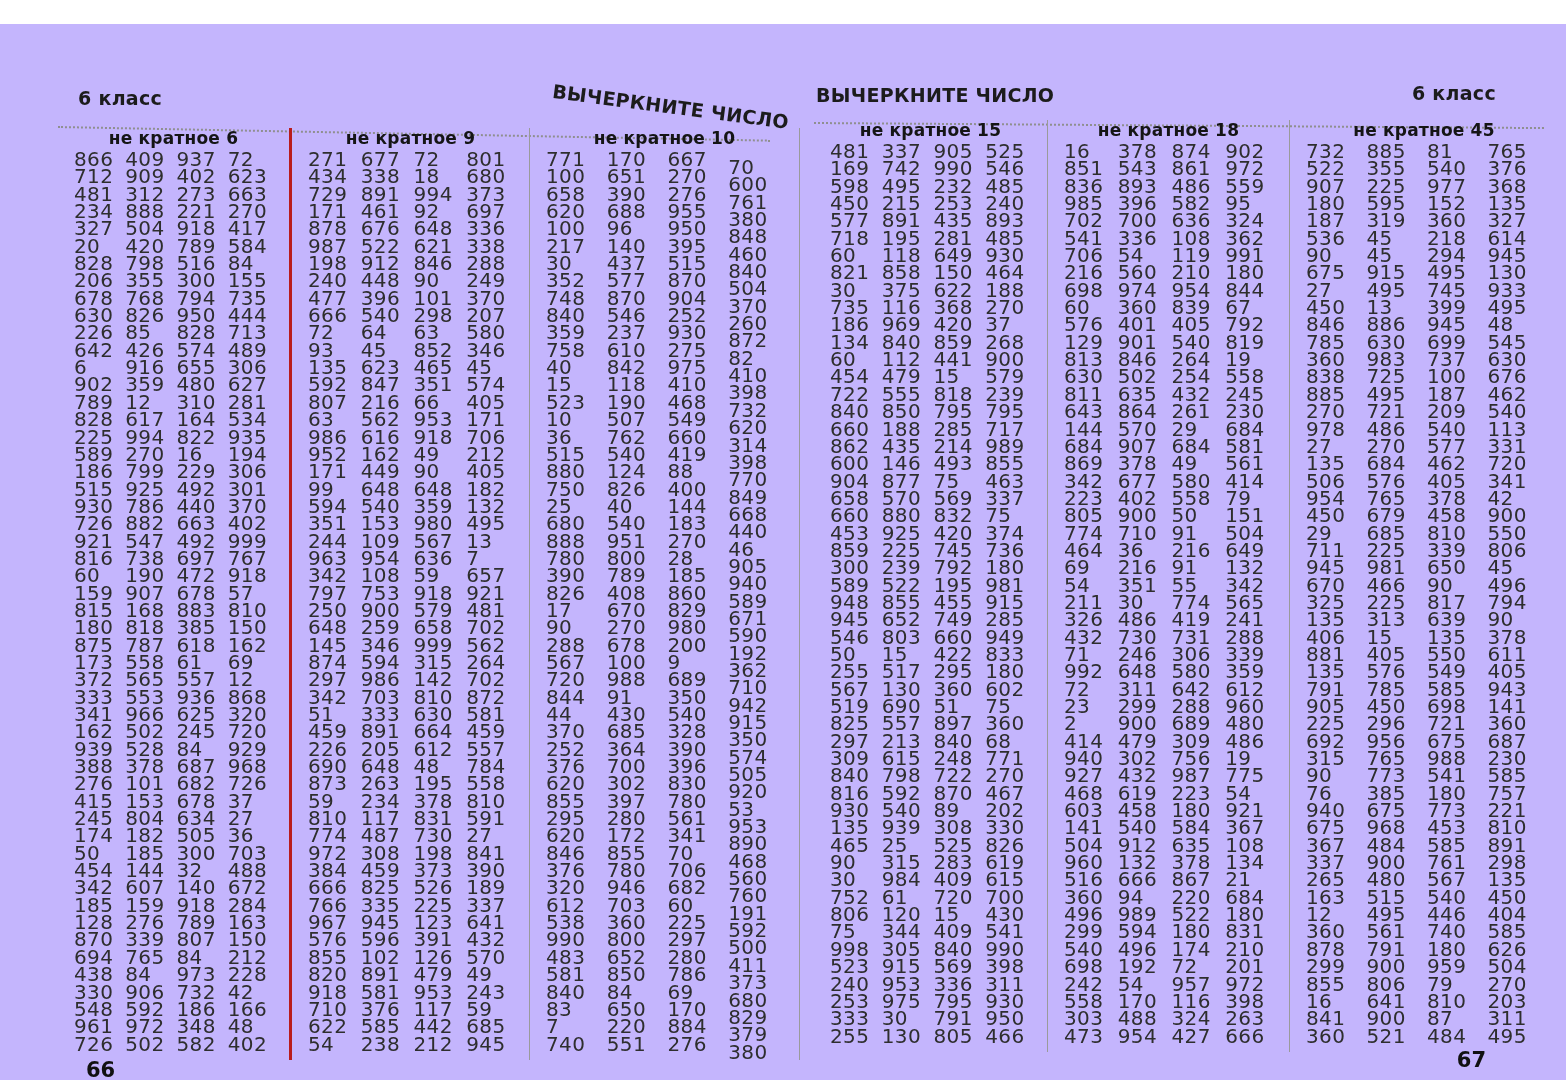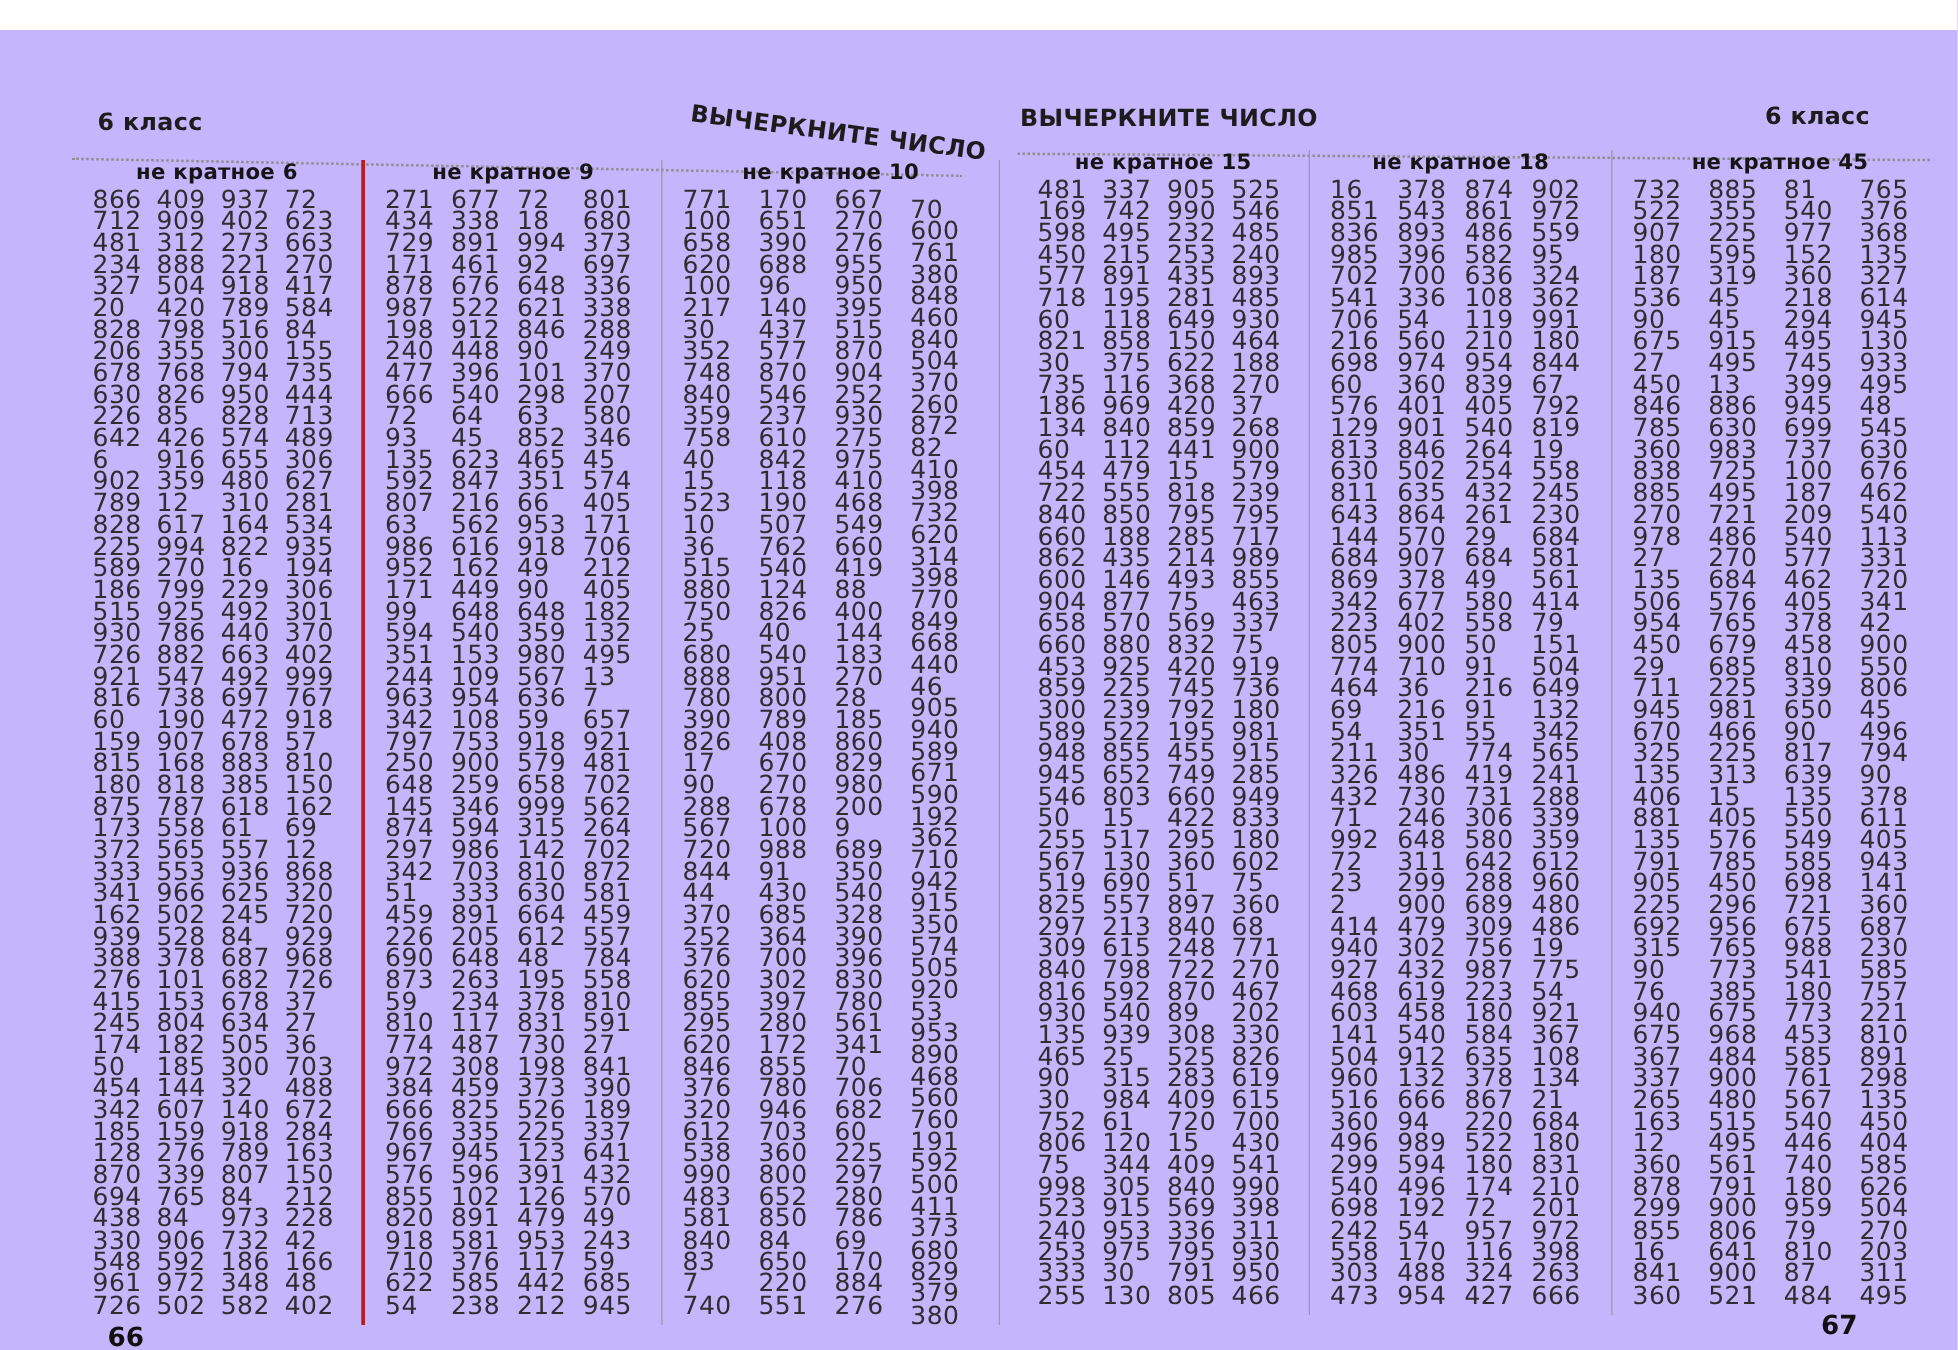--- a/index.html
+++ b/index.html
@@ -808,21 +808,21 @@
             <span>570</span>
             <span>569</span>
             <span>337</span>
             <span>660</span>
             <span>880</span>
             <span>832</span>
             <span>75</span>
             <span>453</span>
             <span>925</span>
             <span>420</span>
-            <span>919</span>
+            <span>374</span>
             <span>859</span>
             <span>225</span>
             <span>745</span>
             <span>736</span>
             <span>300</span>
             <span>239</span>
             <span>792</span>
             <span>180</span>
             <span>589</span>
             <span>522</span>

